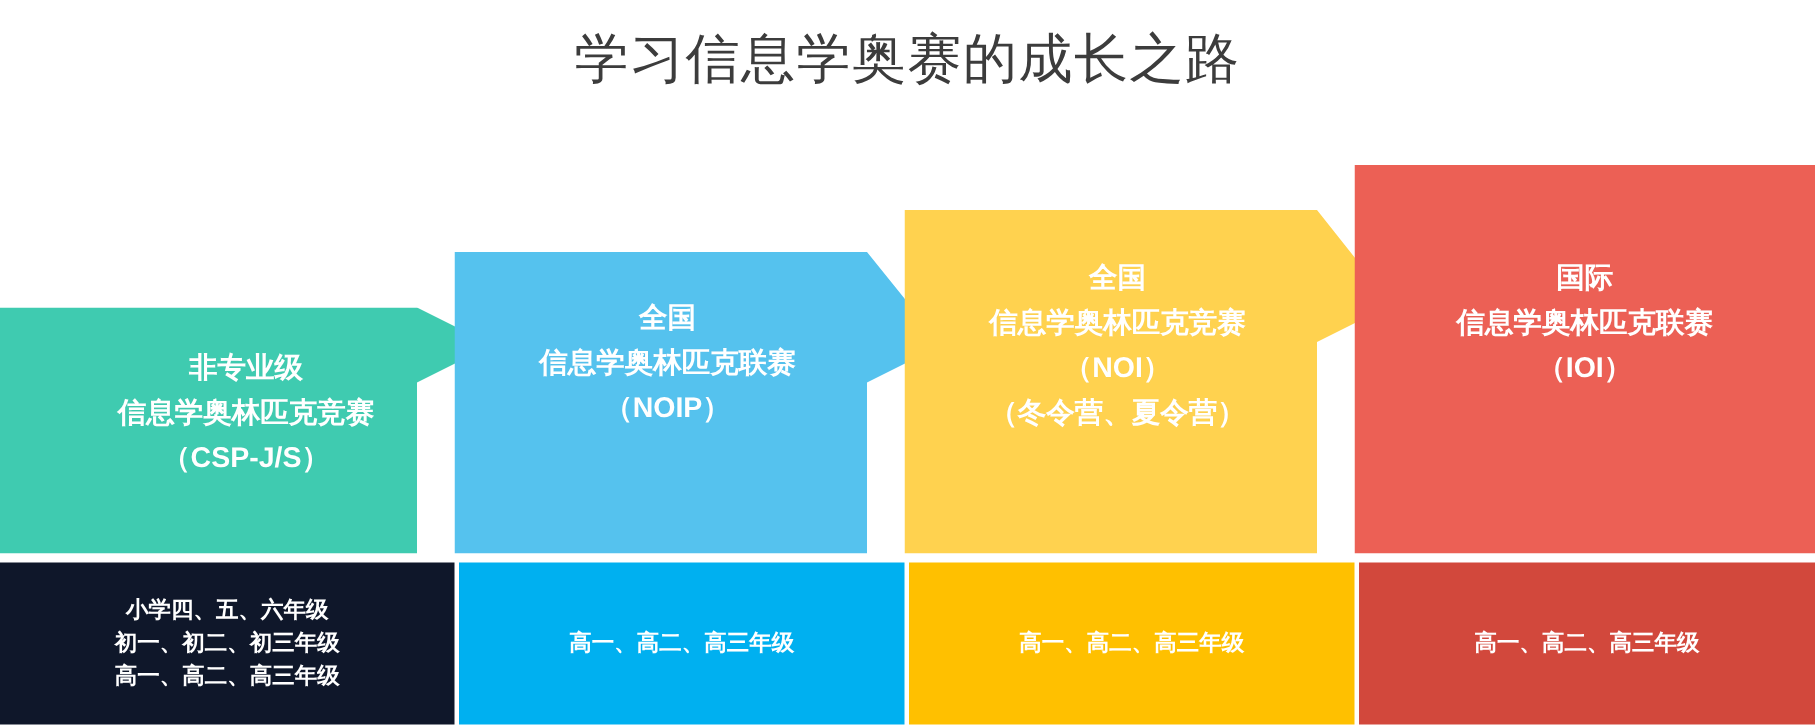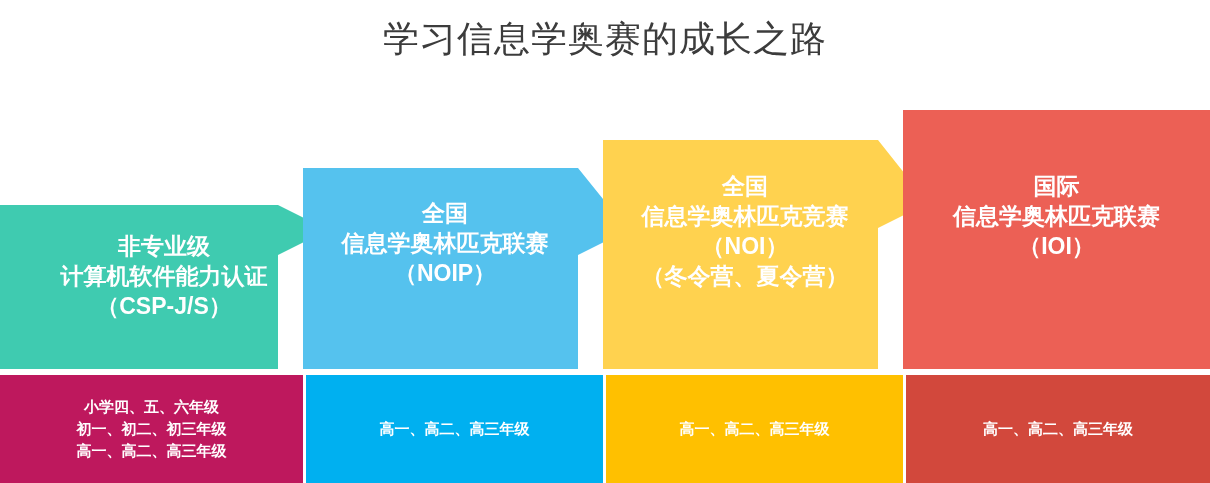--- a/index.html
+++ b/index.html
@@ -42,21 +42,21 @@
     box-sizing: border-box;
     color: #ffffff;
     text-align: center;
     font-weight: 700;
   }
 
   .stage-label {
     position: absolute;
     left: 0;
     width: 100%;
-    font-size: 23px;
+    font-size: 19px;
     line-height: 30px;
     white-space: pre-line;
     text-shadow: 0 0 1px rgba(0,0,0,0.03);
   }
 
   
   .gradebar {
     position: absolute;
     box-sizing: border-box;
     color: #ffffff;
@@ -83,21 +83,21 @@
 
 <div id="board">
 
   <div id="title">学习信息学奥赛的成长之路</div>
 
   <div class="stage" style="left:0px; top:205px; width:328px; height:164px;">
     <svg class="shape" viewBox="0 0 328 164" preserveAspectRatio="none">
       <path d="M0,0 L278,0 L328,25 L278,50 L278,164 L0,164 Z" fill="#3FCBB0"></path>
     </svg>
     <div class="stage-label" style="top:26px;">非专业级
-计算机软件能力认证
+信息学奥林匹克竞赛
 （CSP-J/S）</div>
   </div>
 
   <div class="stage" style="left:303px; top:168px; width:328px; height:201px;">
     <svg class="shape" viewBox="0 0 328 201" preserveAspectRatio="none">
       <path d="M0,0 L275,0 L325,62 L275,87 L275,201 L0,201 Z" fill="#55C2EE"></path>
     </svg>
     <div class="stage-label" style="top:30px; left:-22px;">全国
 信息学奥林匹克联赛
 （NOIP）</div>
@@ -115,21 +115,21 @@
 
   <div class="stage" style="left:903px; top:110px; width:307px; height:259px;">
     <svg class="shape" viewBox="0 0 307 259" preserveAspectRatio="none">
       <path d="M0,0 L307,0 L307,259 L0,259 Z" fill="#EC6055"></path>
     </svg>
     <div class="stage-label" style="top:61px;">国际
 信息学奥林匹克联赛
 （IOI）</div>
   </div>
 
-  <div class="gradebar" style="left:0px; top:375px; width:303px; height:108px; background:#be185d;">
+  <div class="gradebar" style="left:0px; top:375px; width:303px; height:108px; background:#0f172a;">
     <div class="gradebar-label">小学四、五、六年级
 初一、初二、初三年级
 高一、高二、高三年级</div>
   </div>
 
   <div class="gradebar" style="left:306px; top:375px; width:297px; height:108px; background:#00B0F0;">
     <div class="gradebar-label">高一、高二、高三年级</div>
   </div>
 
   <div class="gradebar" style="left:606px; top:375px; width:297px; height:108px; background:#FFC000;">

